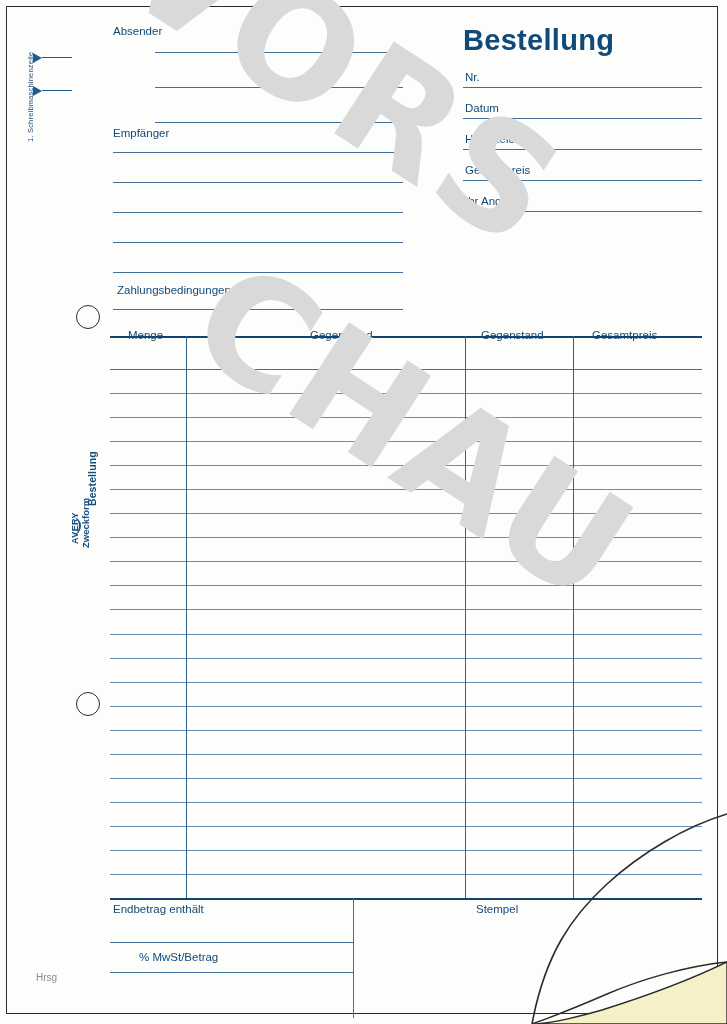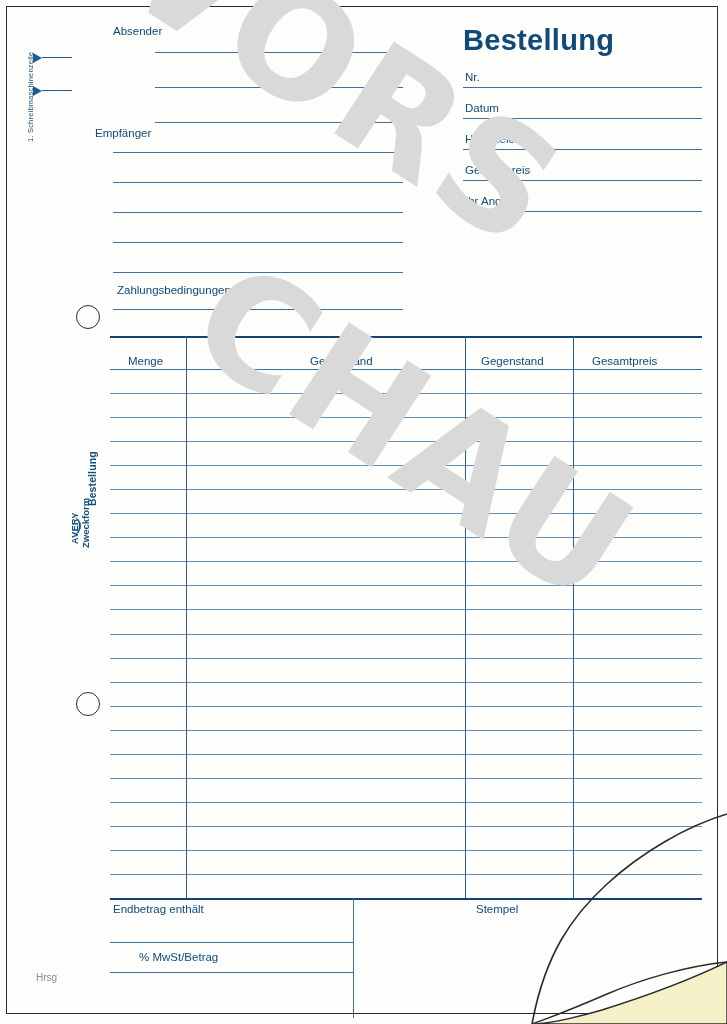--- a/index.html
+++ b/index.html
@@ -153,21 +153,21 @@
     color: #114a78;
   }
 
   
   .sender-label {
     position: absolute;
     font-size: 11.5px;
     color: #114a78;
   }
   #lbl-absender { left: 113px; top: 25px; }
-  #lbl-empfaenger { left: 95px; top: 127px; }
+  #lbl-empfaenger { left: 113px; top: 127px; }
   #lbl-zahlung { left: 117px; top: 284px; }
 
   .left-line {
     position: absolute;
     left: 113px;
     width: 290px;
     height: 1px;
     background: #3f6f99;
   }
   .left-line.short {
@@ -193,21 +193,21 @@
   #table-bottom-rule {
     position: absolute;
     left: 110px;
     top: 898px;
     width: 592px;
     height: 2px;
     background: #12426f;
   }
   .th {
     position: absolute;
-    top: 355px;
+    top: 329px;
     font-size: 11.5px;
     color: #114a78;
   }
   #th-menge { left: 128px; }
   #th-gegenstand { left: 310px; }
   #th-einzel { left: 481px; }
   #th-gesamt { left: 592px; }
 
   .row-line {
     position: absolute;

